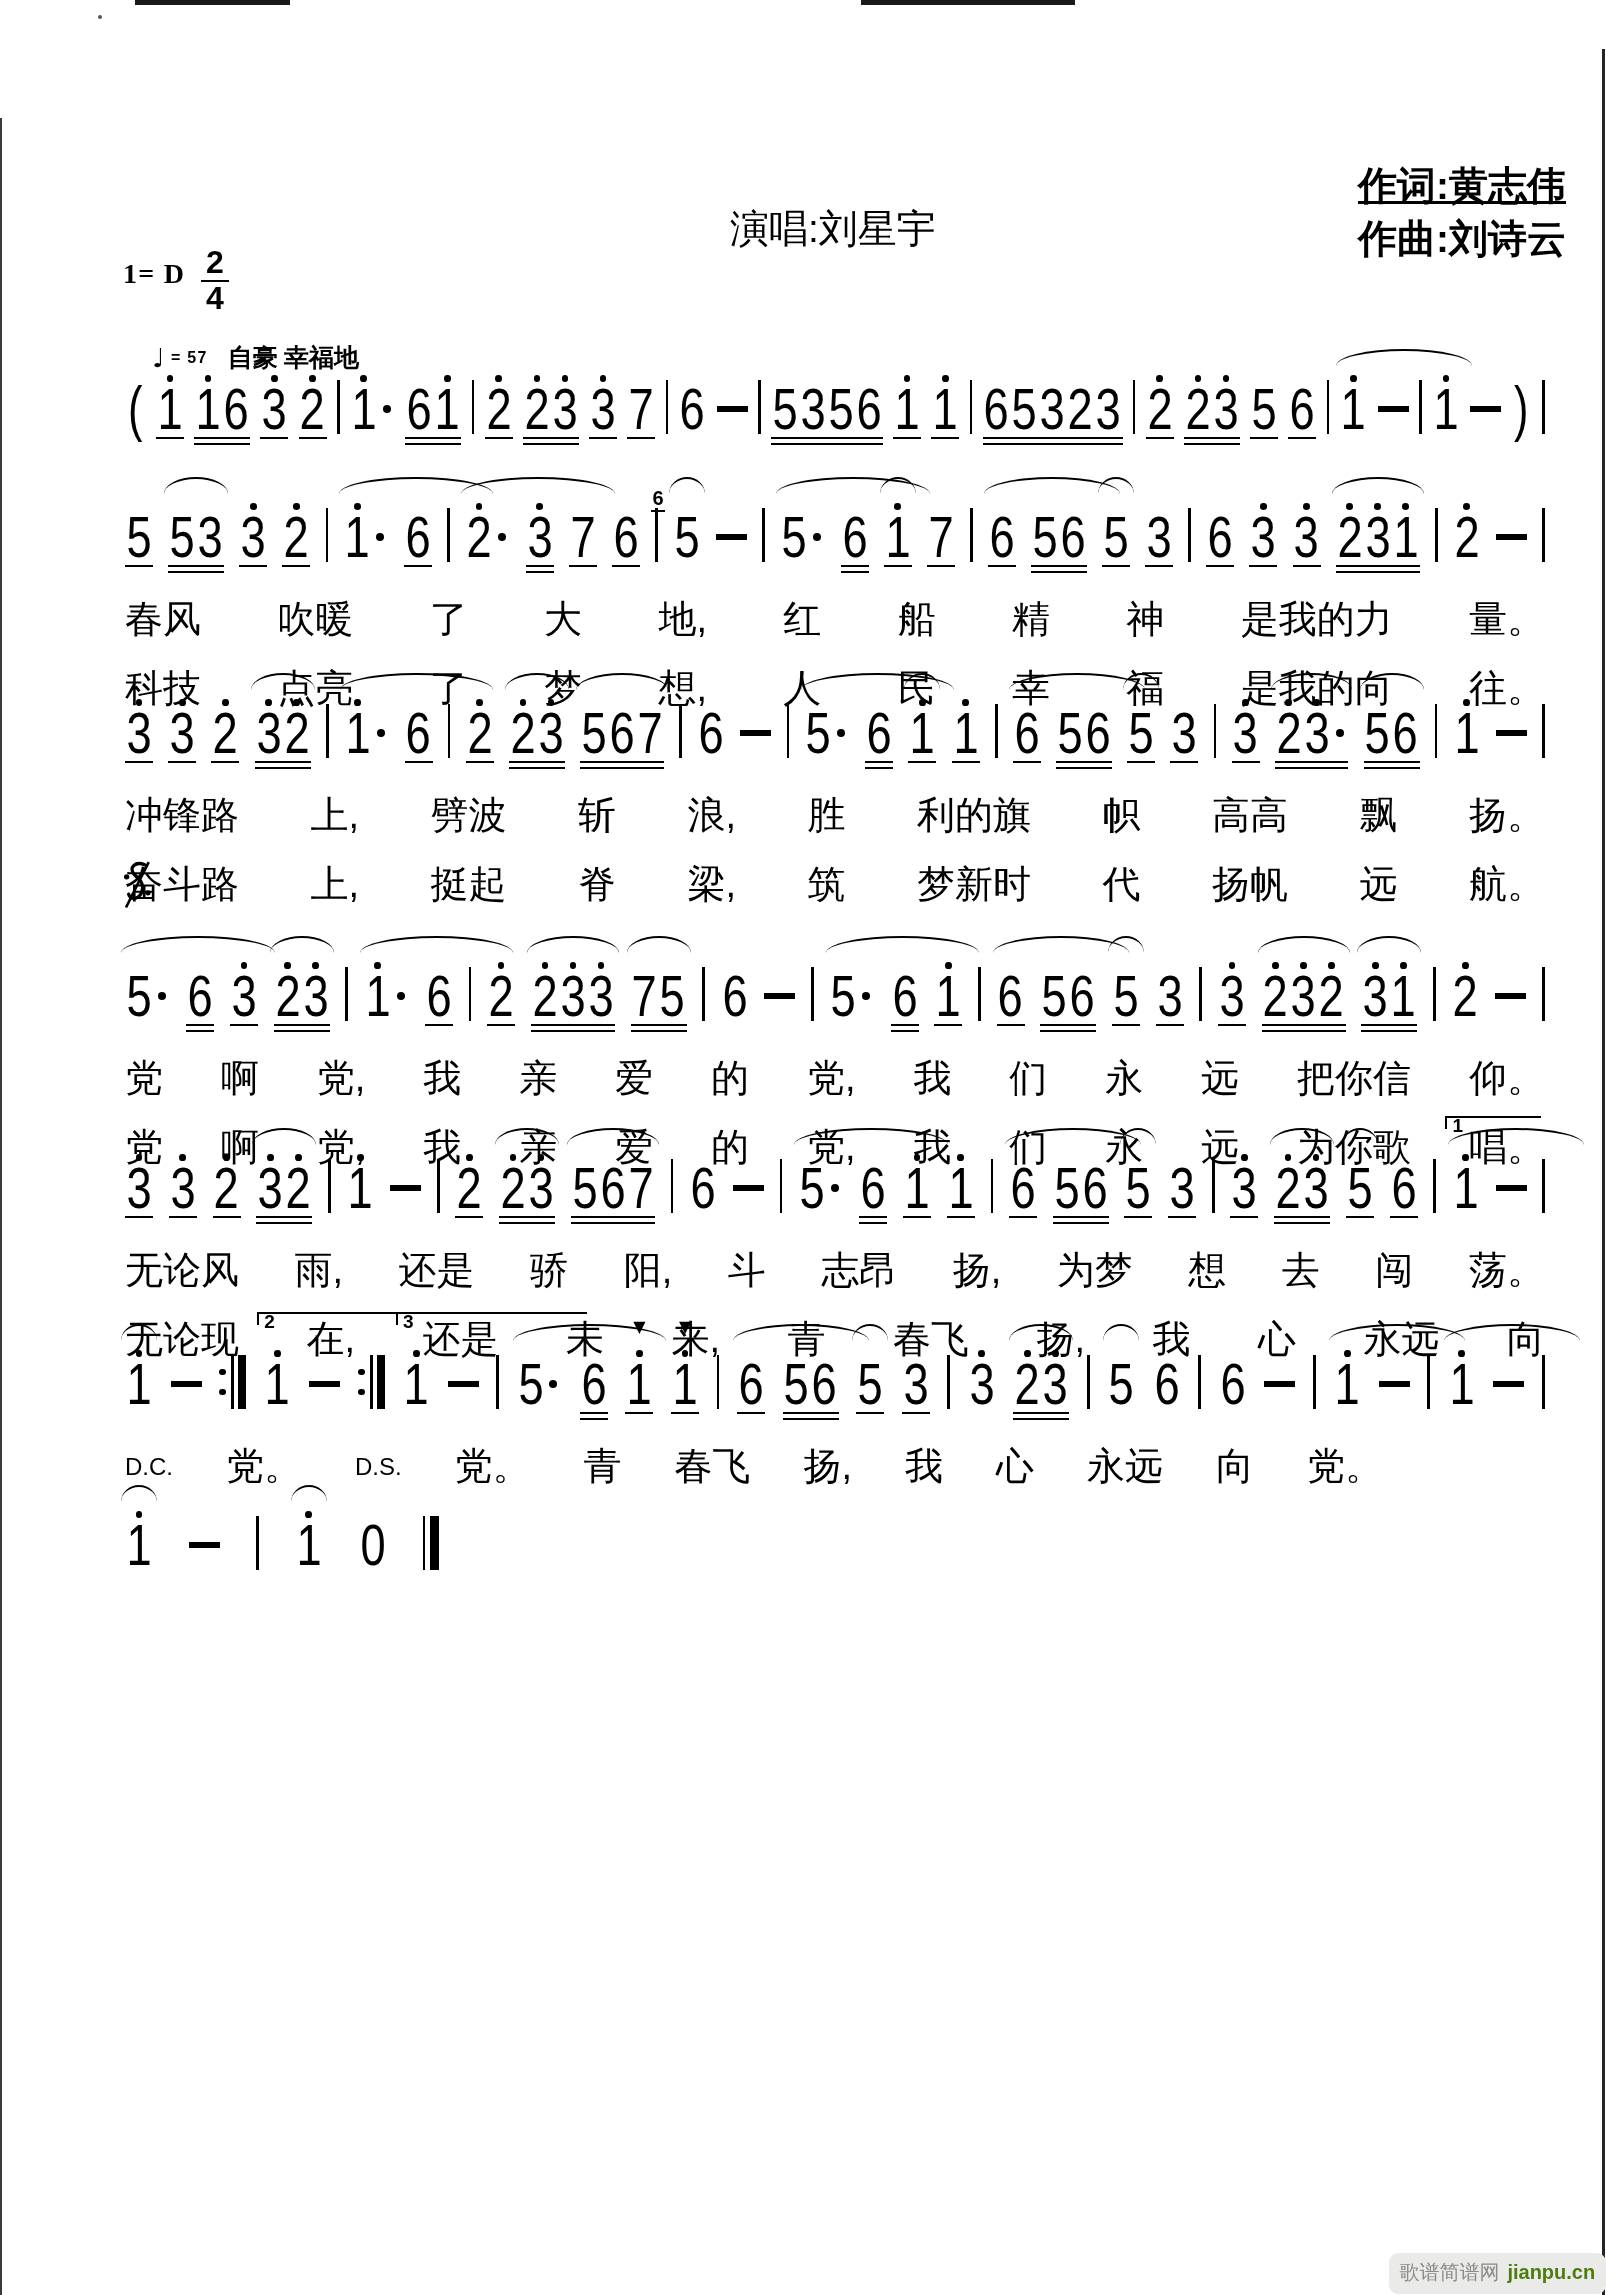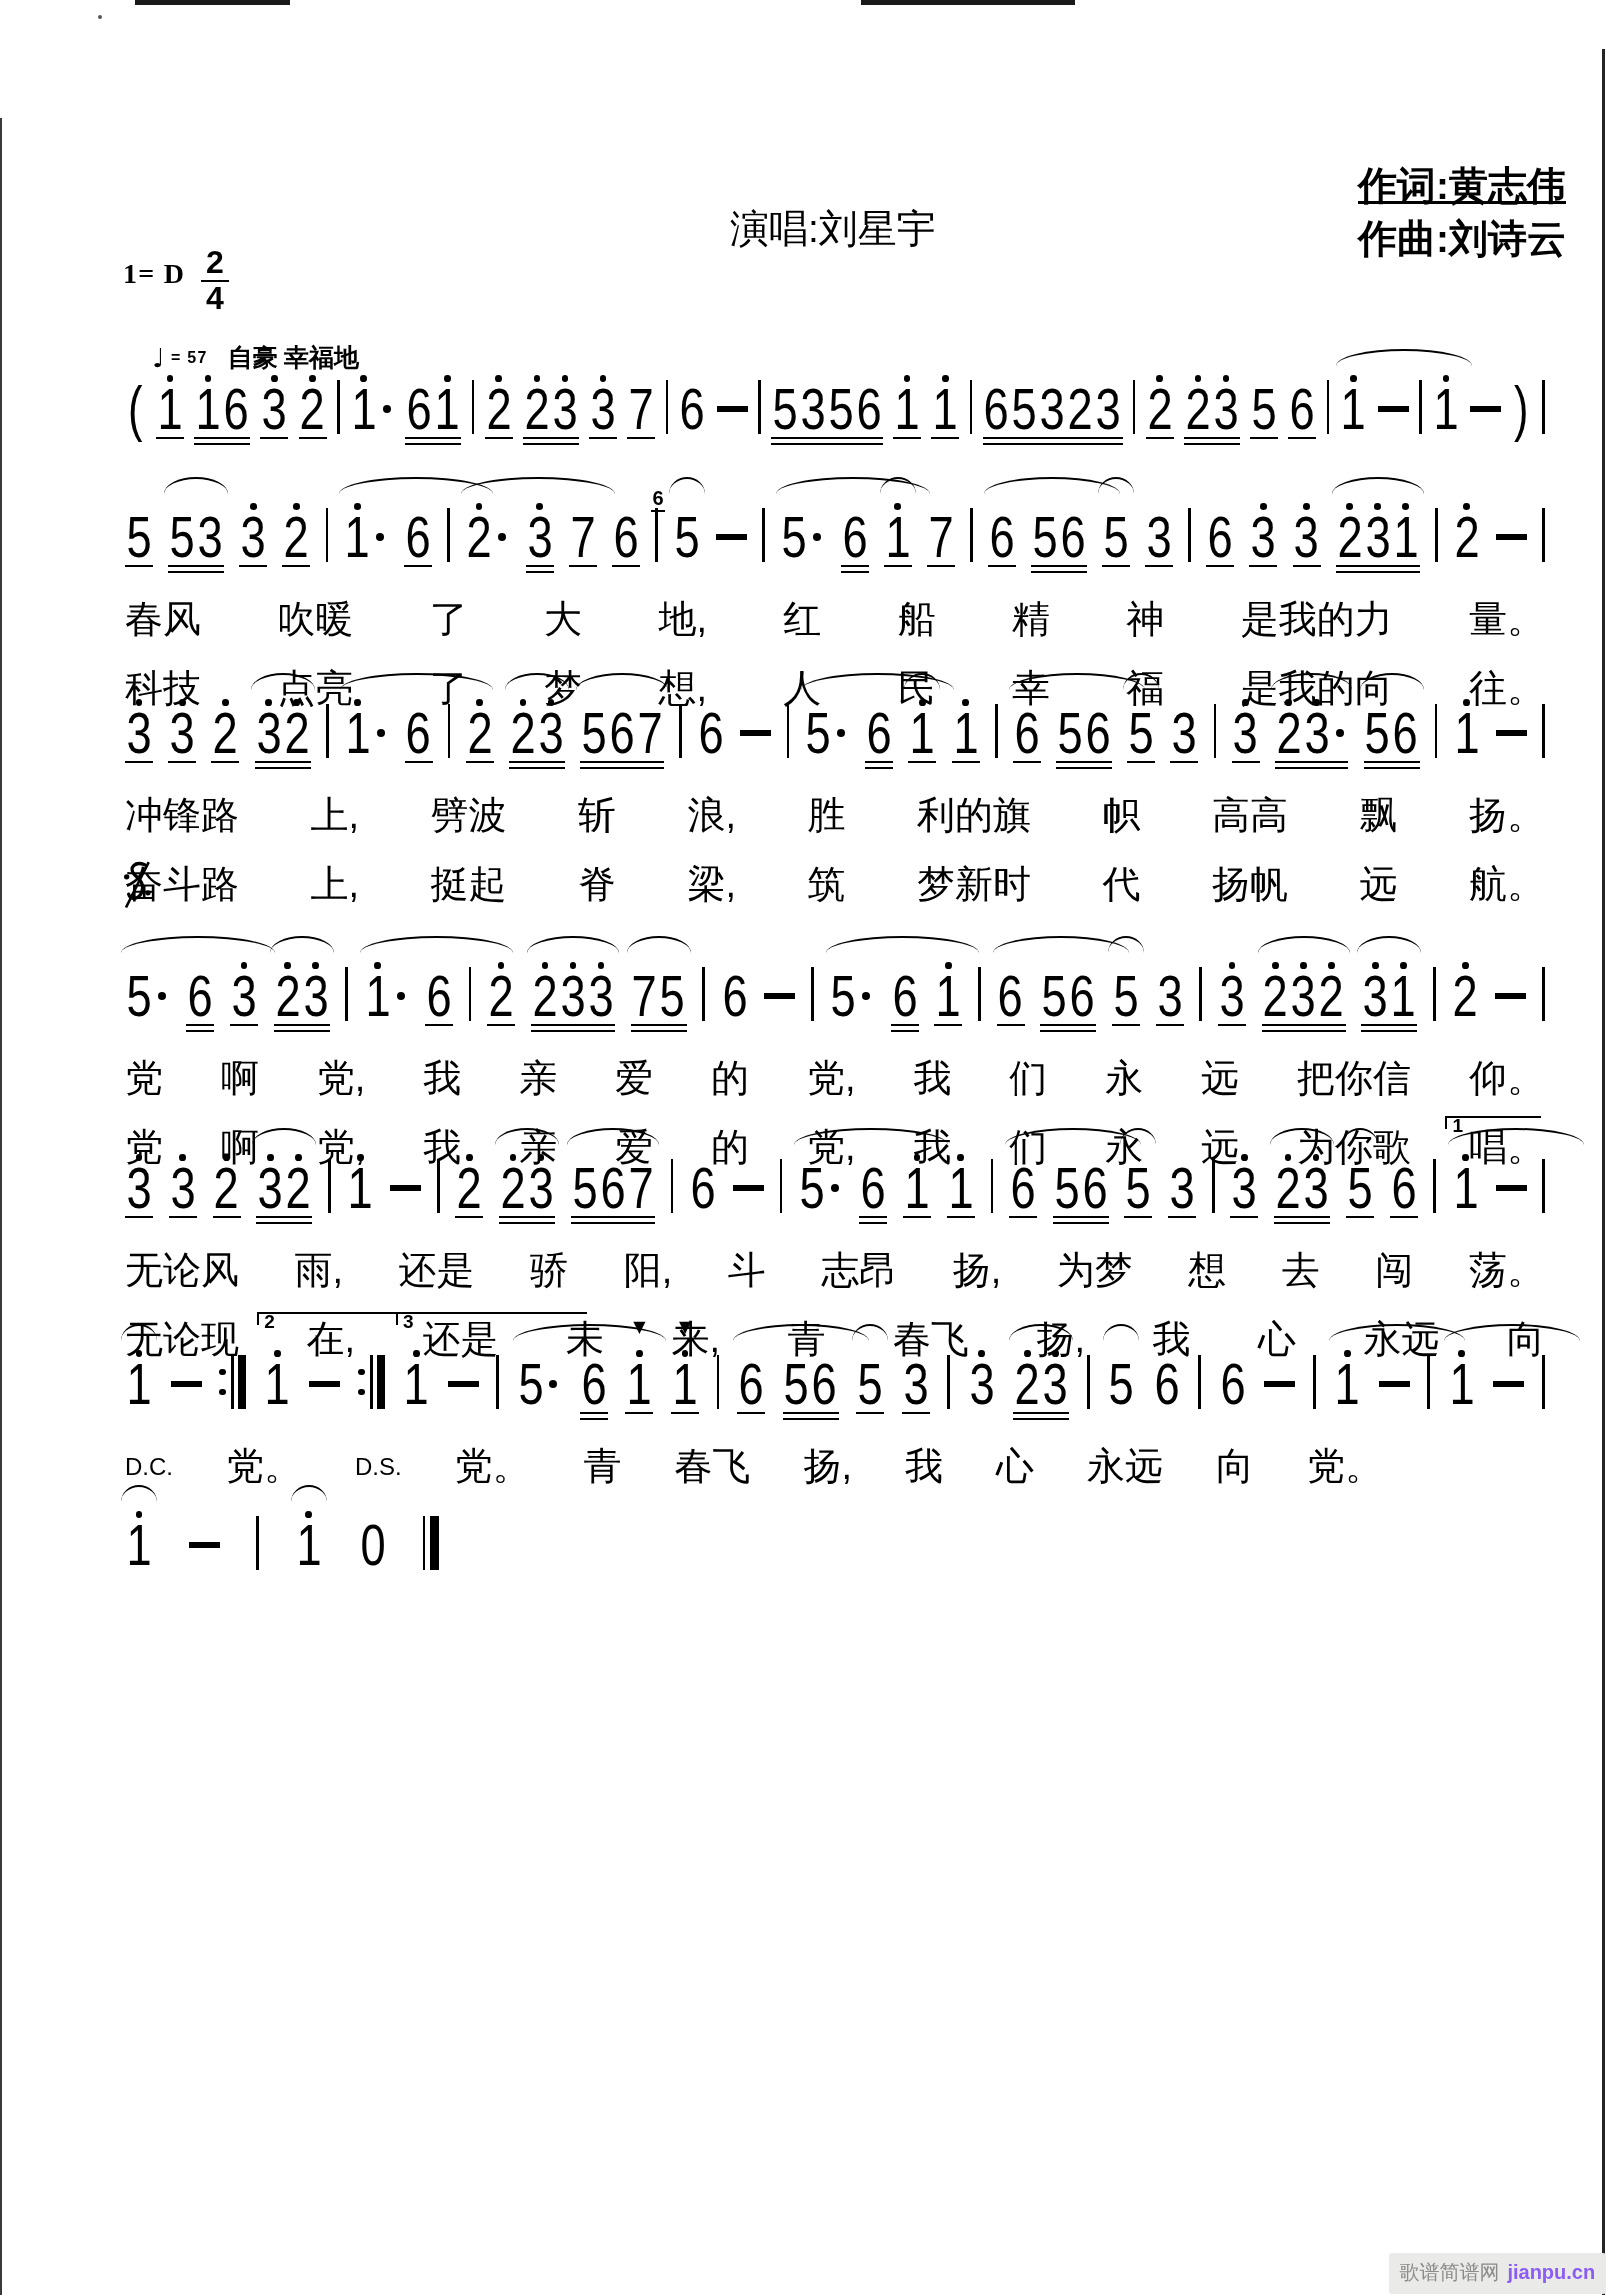--- a/index.html
+++ b/index.html
@@ -62,23 +62,23 @@
   .brk span{position:absolute;left:5.4px;top:-2.7px;font-size:19px;font-weight:600;}
   .accm{position:absolute;top:-26px;left:0;right:0;text-align:center;font-size:16px;
         font-family:"DejaVu Sans",sans-serif;}
   .grace{position:absolute;top:-9.4px;left:-21.6px;font-size:20px;font-weight:600;
          border-bottom:2px solid #000;line-height:23px;padding:0 1.3px;}
   .lyr{display:flex;justify-content:space-between;margin-top:24px;font-size:38px;line-height:45px;font-weight:500;}
   .lyr .syl{white-space:nowrap;}
   .lyr .syl.small{font-size:24px;align-self:center;}
   .segno{position:absolute;top:-65px;left:-2.7px;}
   .wm{position:absolute;right:0;bottom:1.3px;background:#eaeae8;padding:5.4px 10.8px 8px;
-      font-size:20px;display:flex;align-items:baseline;border-radius:3px;}
+      font-size:20px;display:flex;align-items:baseline;border-radius:9px;}
   .wm .cn{color:#8b8b89;}
-  .wm .url{color:#8b5cf6;margin-left:8px;font-weight:600;}
+  .wm .url{color:#4d7c0f;margin-left:8px;font-weight:600;}
 </style>
 </head>
 <body>
 
 <div class="page">
   <div class="topbar1"></div>
   <div class="topbar2"></div>
   <div class="dot-art"></div>
   <div class="edge-l"></div>
   <div class="edge-r"></div>

